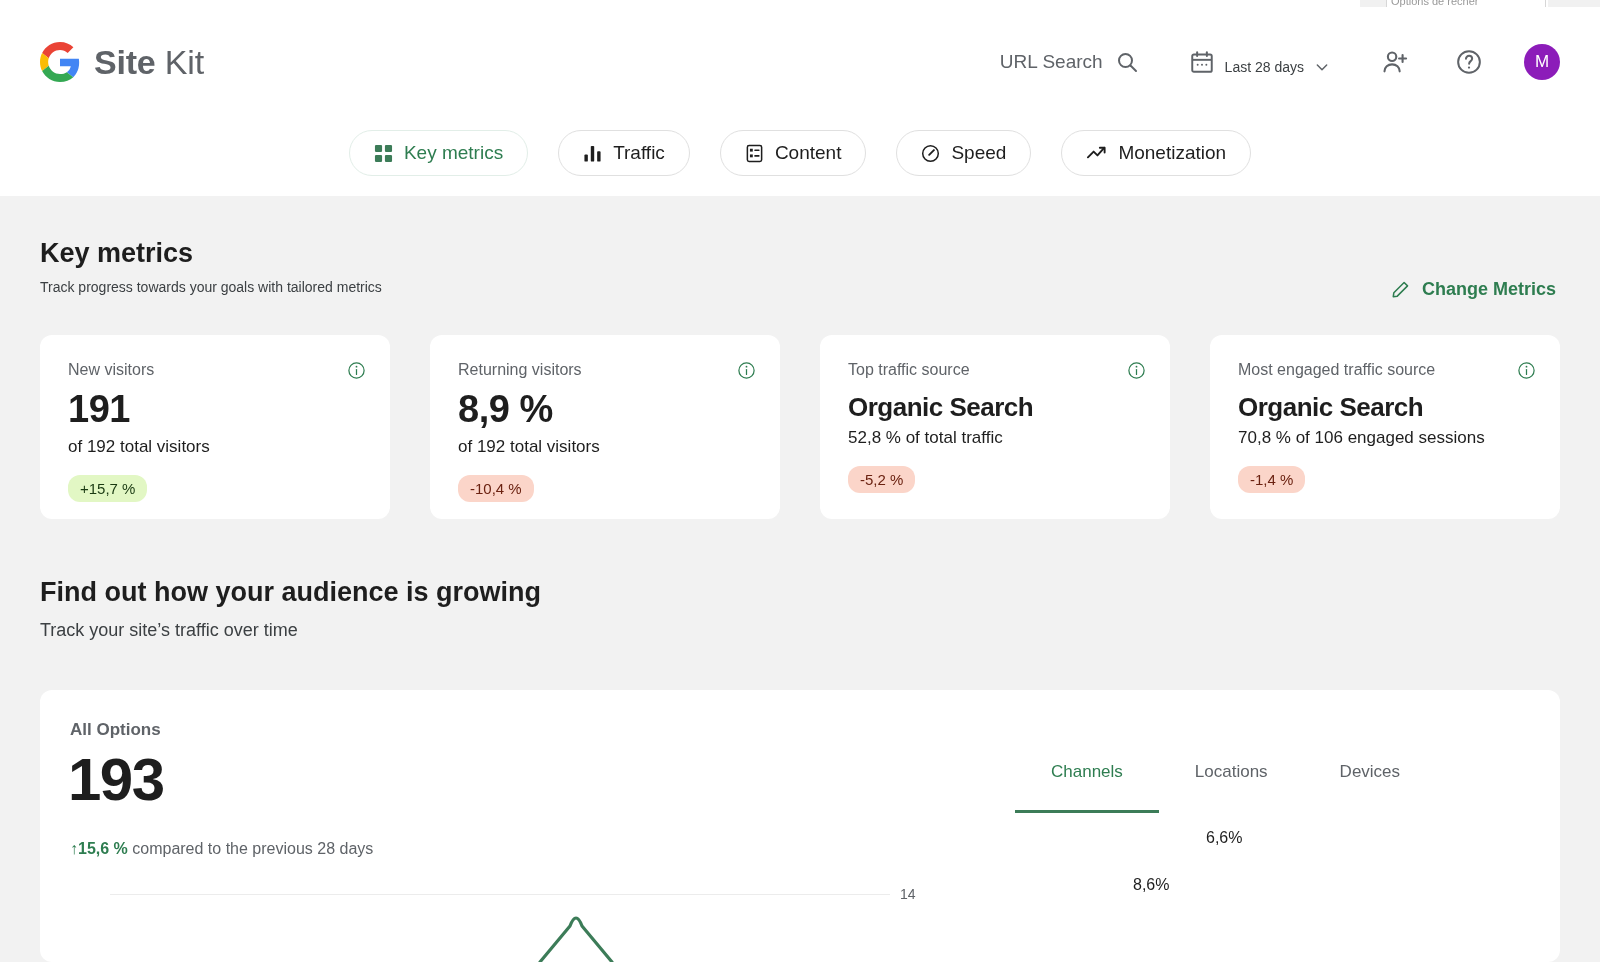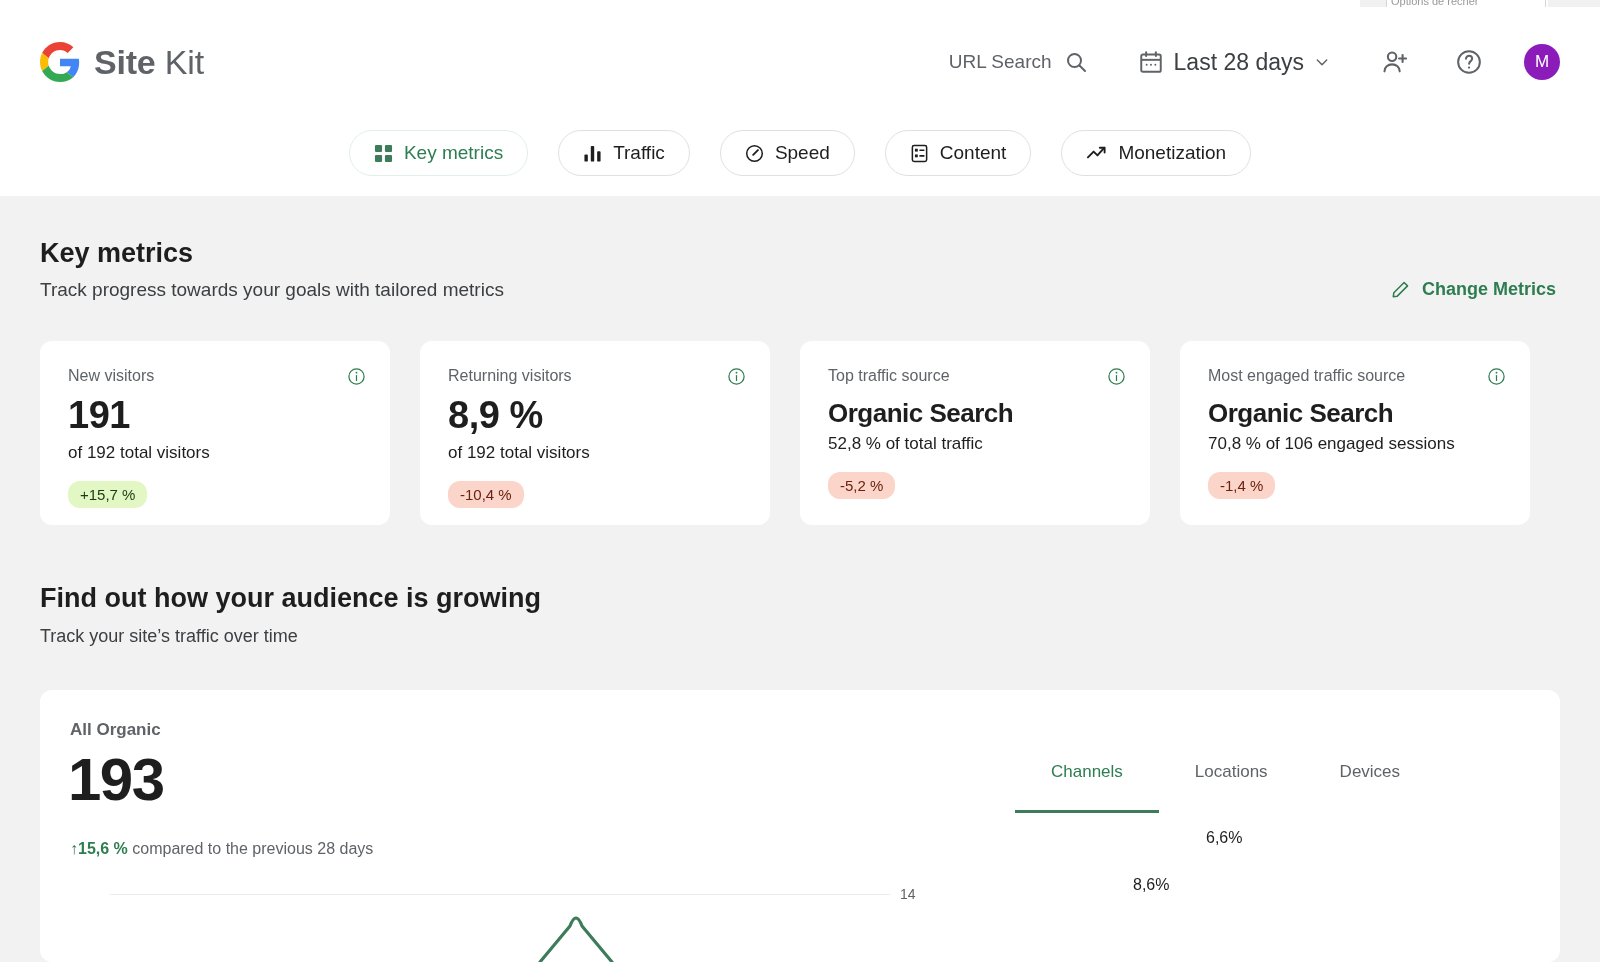--- a/index.html
+++ b/index.html
@@ -47,22 +47,22 @@
   .header-right {
     margin-left: auto; margin-right: 40px;
     display: flex; align-items: center; gap: 0;
   }
   .url-search {
     display: flex; align-items: center; gap: 12px;
     font-size: 19px; color: #5f6368; cursor: pointer;
     margin-right: 50px;
   }
   .date-range {
-    display: flex; align-items: center; gap: 10px;
-    font-size: 23px; color: #3c4043; cursor: pointer;
+    display: flex; align-items: flex-end; gap: 10px;
+    font-size: 14px; color: #3c4043; cursor: pointer;
     margin-right: 46px;
   }
   .icon-btn {
     width: 38px; height: 38px; display:flex; align-items:center; justify-content:center;
     cursor: pointer; margin-right: 36px;
   }
   .avatar {
     width: 36px; height: 36px; border-radius: 50%;
     background: #8c1cb9; color: #fff;
     display: flex; align-items: center; justify-content: center;
@@ -90,31 +90,31 @@
   .body-area {
     position: absolute; top: 196px; left: 0;
     width: 1600px; height: 766px;
     background: #f2f2f2;
   }
   .section-title {
     font-size: 27px; font-weight: 700; color: #1e1e1e;
     margin: 42px 0 0 40px;
   }
   .section-sub {
-    font-size: 19px; color: #3c4043; margin: 10px 0 0 40px;
+    font-size: 14px; color: #3c4043; margin: 10px 0 0 40px;
   }
   .change-metrics {
     position: absolute; right: 44px; top: 83px;
     display: flex; align-items: center; gap: 12px;
     color: #2e7d50; font-size: 18px; font-weight: 700; cursor: pointer; justify-content: center;
   }
 
   
   .cards {
-    display: flex; gap: 30px;
+    display: flex; gap: 40px;
     margin: 40px 0 0 40px;
   }
   .card {
     width: 350px; height: 184px;
     background: #fff; border-radius: 12px;
     padding: 26px 28px 0 28px;
     position: relative;
   }
   .card-title { font-size: 16px; color: #5f6368; }
   .info-ico { position: absolute; right: 24px; top: 26px; cursor: pointer; }
@@ -270,38 +270,38 @@
           <rect x="8.2" y="2" width="3.6" height="16.5" rx="1"></rect>
           <rect x="14.9" y="7.5" width="3.6" height="11" rx="1"></rect>
         </svg>
       </span>
       <span>Traffic</span>
     </div>
 
     <div class="pill">
       <span class="pill-ico">
         <svg width="19" height="19" viewBox="0 0 20 20" fill="none" stroke="#1e1e1e" stroke-width="1.6">
-          <circle cx="10" cy="10" r="8.2"></circle>
-          <path d="M13.6 6.4 L8.6 11.4" stroke-linecap="round" stroke-width="2"></path>
-        </svg>
-      </span>
-      <span>Speed</span>
-    </div>
-
-    <div class="pill">
-      <span class="pill-ico">
-        <svg width="19" height="19" viewBox="0 0 20 20" fill="none" stroke="#1e1e1e" stroke-width="1.6">
           <rect x="2.5" y="1.5" width="15" height="17" rx="1.8"></rect>
           <rect x="5.2" y="5" width="3" height="3" fill="#1e1e1e" stroke="none"></rect>
           <rect x="5.2" y="11" width="3" height="3" fill="#1e1e1e" stroke="none"></rect>
           <line x1="10.5" y1="6.5" x2="14.6" y2="6.5" stroke-linecap="round"></line>
           <line x1="10.5" y1="12.5" x2="14.6" y2="12.5" stroke-linecap="round"></line>
         </svg>
       </span>
       <span>Content</span>
+    </div>
+
+    <div class="pill">
+      <span class="pill-ico">
+        <svg width="19" height="19" viewBox="0 0 20 20" fill="none" stroke="#1e1e1e" stroke-width="1.6">
+          <circle cx="10" cy="10" r="8.2"></circle>
+          <path d="M13.6 6.4 L8.6 11.4" stroke-linecap="round" stroke-width="2"></path>
+        </svg>
+      </span>
+      <span>Speed</span>
     </div>
 
     <div class="pill">
       <span class="pill-ico">
         <svg width="21" height="21" viewBox="0 0 22 22" fill="none" stroke="#1e1e1e" stroke-width="2">
           <polyline points="2,15 8,9 12,13 19,5" stroke-linecap="round" stroke-linejoin="round"></polyline>
           <polyline points="14.5,5 19.5,5 19.5,10" stroke-linecap="round" stroke-linejoin="round"></polyline>
         </svg>
       </span>
       <span>Monetization</span>
@@ -376,21 +376,21 @@
         <div class="card-value small">Organic Search</div>
         <div class="card-sub">70,8 % of 106 engaged sessions</div>
         <span class="badge down">-1,4 %</span>
       </div>
     </div>
 
     <div class="audience-title">Find out how your audience is growing</div>
     <div class="audience-sub">Track your site’s traffic over time</div>
 
     <div class="panel">
-      <div class="panel-label">All Organic</div>
+      <div class="panel-label">All Options</div>
       <div class="panel-value">193</div>
       <div class="panel-delta">
         <span class="up">↑15,6 %</span><span> compared to the previous 28 days</span>
       </div>
 
       <div class="chart-area">
         <div class="gridline"></div>
         <div class="gridlabel">14</div>
         <svg width="800" height="76" viewBox="0 0 800 76" style="position:absolute;left:0;top:0;">
           <path d="M 440 76 L 470 40 Q 476 24 482 40 L 512 76" fill="none" stroke="#3c7c58" stroke-width="3.2" stroke-linecap="round" stroke-linejoin="round"></path>

